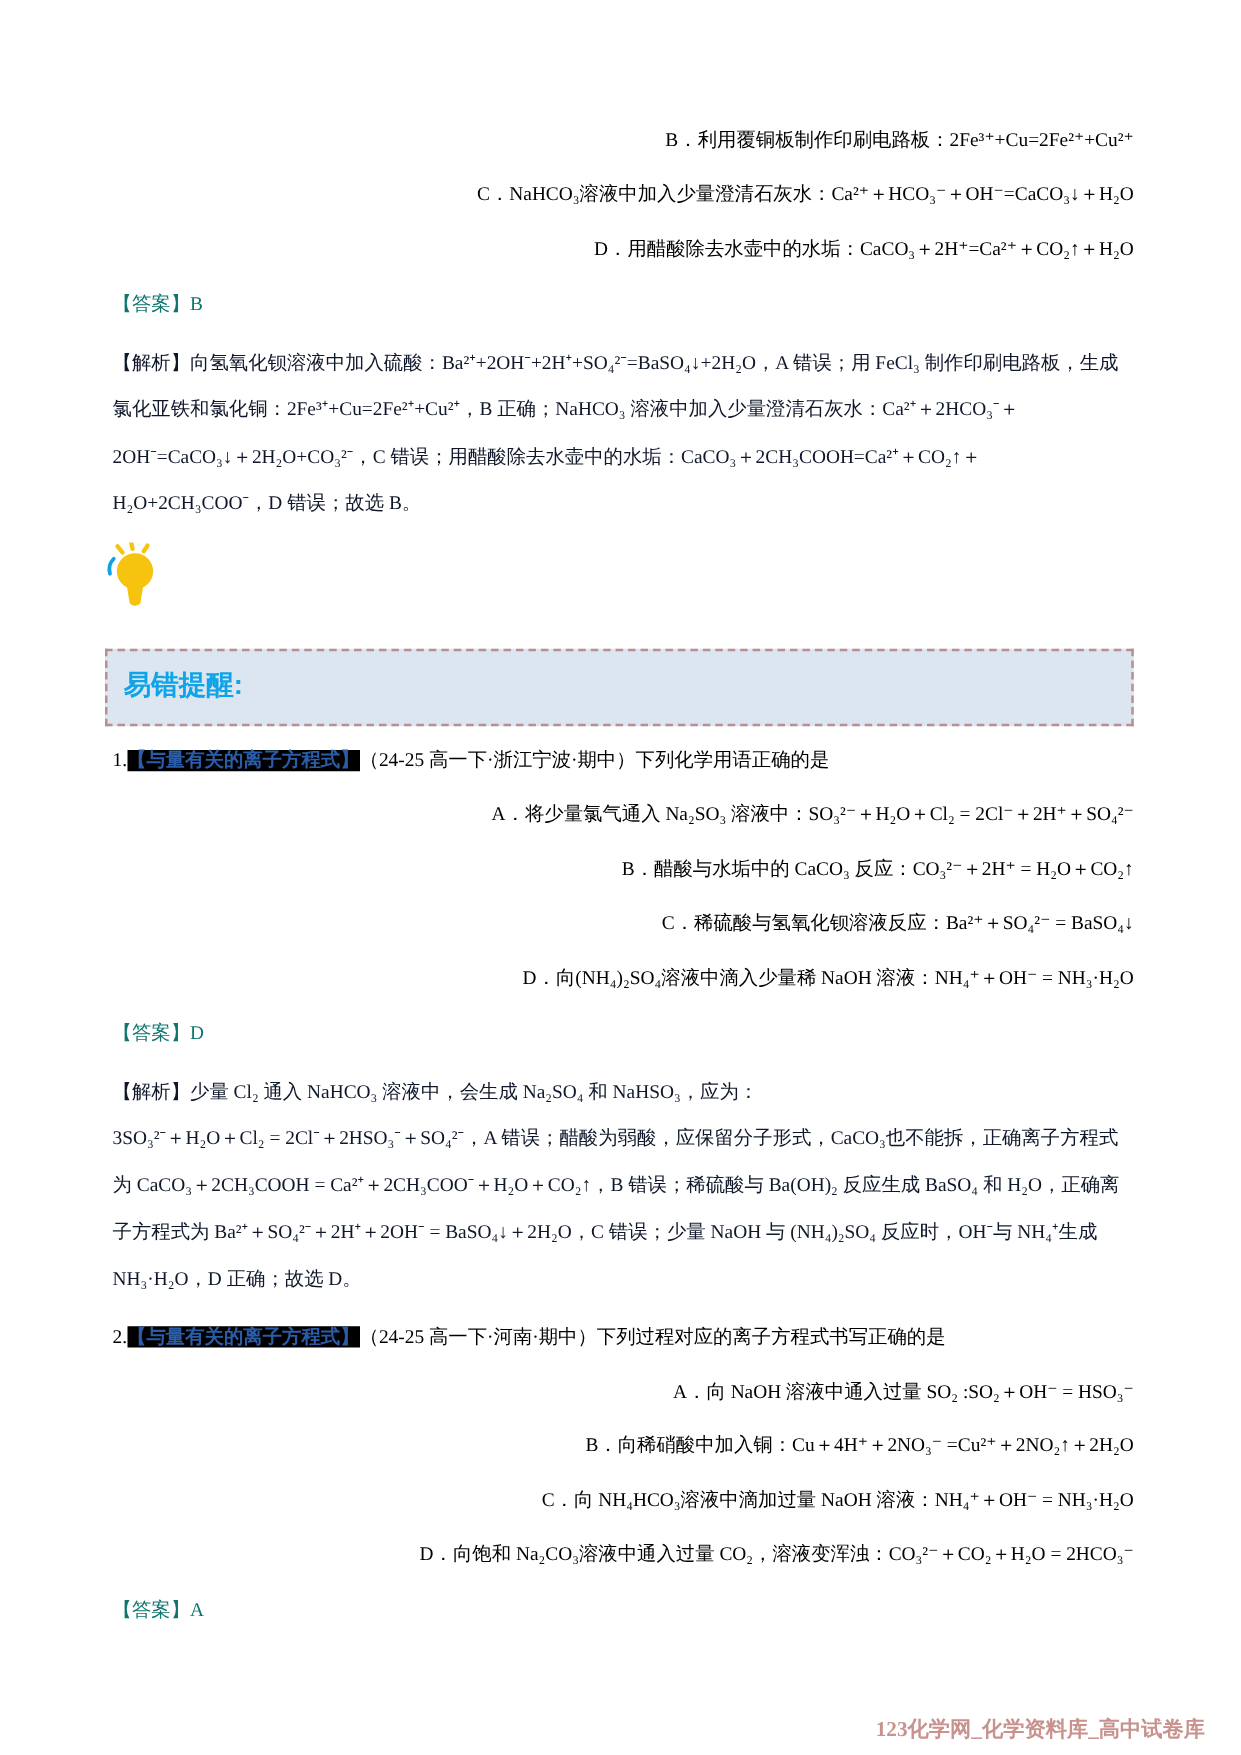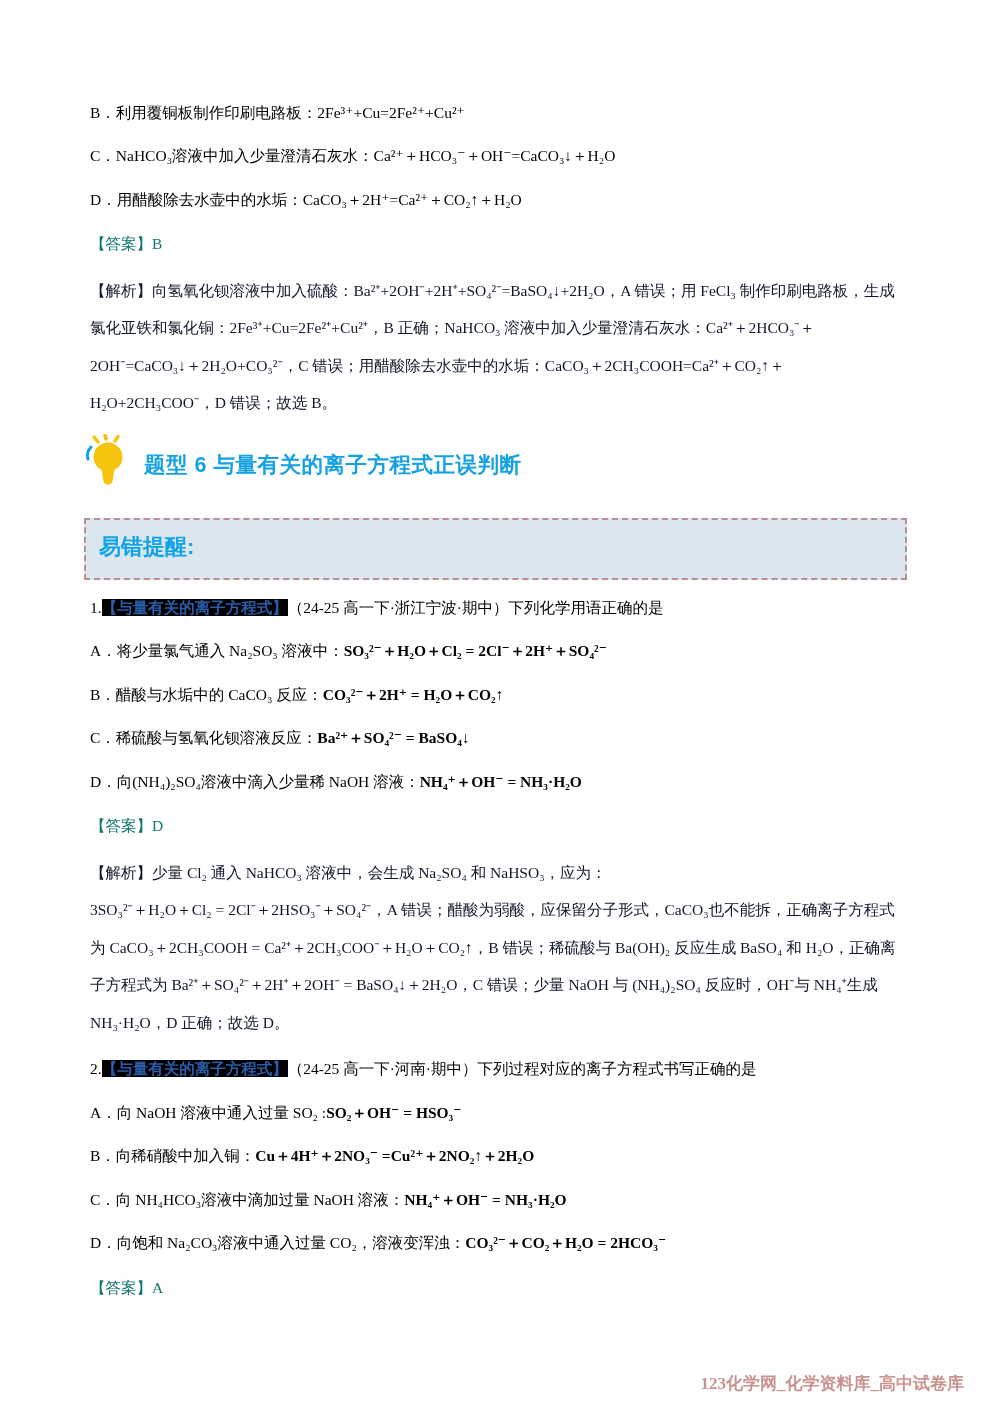--- a/index.html
+++ b/index.html
@@ -8,22 +8,22 @@
     width: 993px;
     height: 1404px;
     background: #ffffff;
     font-family: "Liberation Serif", "DejaVu Serif", serif;
     font-size: 15.5px;
     color: #000000;
     position: relative;
     overflow: hidden;
     padding: 102px 86px 0 90px;
   }
-  .option { margin: 0 0 21px 0; line-height: 1.45; }
-  .eq { font-weight: bold; }
+  .option { margin: 0 0 21px 0; line-height: 1.45; text-align: right; }
+  .eq { font-weight: normal; }
   .answer-line { color: #0f766e; margin: 2px 0 16px 0; line-height: 1.5; }
   .analysis { color: #0f172a; line-height: 2.42; margin: 0 0 6px 0; font-family: Liberation Serif, serif; }
   .analysis.tight { margin-bottom: 0; }
   .section-head { display: flex; align-items: center; gap: 16px; margin: 12px 0 22px -6px; }
   .section-title {
     font-family: "Liberation Sans", "DejaVu Sans", sans-serif;
     font-weight: bold;
     font-size: 21.5px;
     color: #14a1e4;
     letter-spacing: 0.5px;
@@ -71,21 +71,20 @@
   <span class="bulb-icon">
     <svg width="44" height="58" viewBox="0 0 44 58">
       <path d="M7 13 q-5 5 -3 12" stroke="#14a1e4" stroke-width="3" fill="none" stroke-linecap="round"></path>
       <path d="M14 8 L10 3" stroke="#f6c40e" stroke-width="3.5" stroke-linecap="round"></path>
       <path d="M22 5 L21 0.5" stroke="#f6c40e" stroke-width="3.5" stroke-linecap="round"></path>
       <path d="M31 7 L34 2.5" stroke="#f6c40e" stroke-width="3.5" stroke-linecap="round"></path>
       <circle cx="24" cy="23" r="14.5" fill="#f6c40e"></circle>
       <path d="M17.5 35 h13 l-2.2 13.5 q-4.3 4.5 -8.6 0 z" fill="#f6c40e"></path>
     </svg>
   </span>
-  <span class="section-title">题型 6 与量有关的离子方程式正误判断</span>
 </div>
 
 <div class="tipbox">
   <p class="tip-title">易错提醒:</p>
 </div>
 
 <p class="qhead"><span class="qnum">1.</span><span class="qtag">【与量有关的离子方程式】</span><span>（24-25 高一下·浙江宁波·期中）下列化学用语正确的是</span></p>
 
 <p class="option"><span>A．将少量氯气通入 Na₂SO₃ 溶液中：</span><span class="eq">SO₃²⁻＋H₂O＋Cl₂ = 2Cl⁻＋2H⁺＋SO₄²⁻</span></p>
 <p class="option"><span>B．醋酸与水垢中的 CaCO₃ 反应：</span><span class="eq">CO₃²⁻＋2H⁺ = H₂O＋CO₂↑</span></p>

